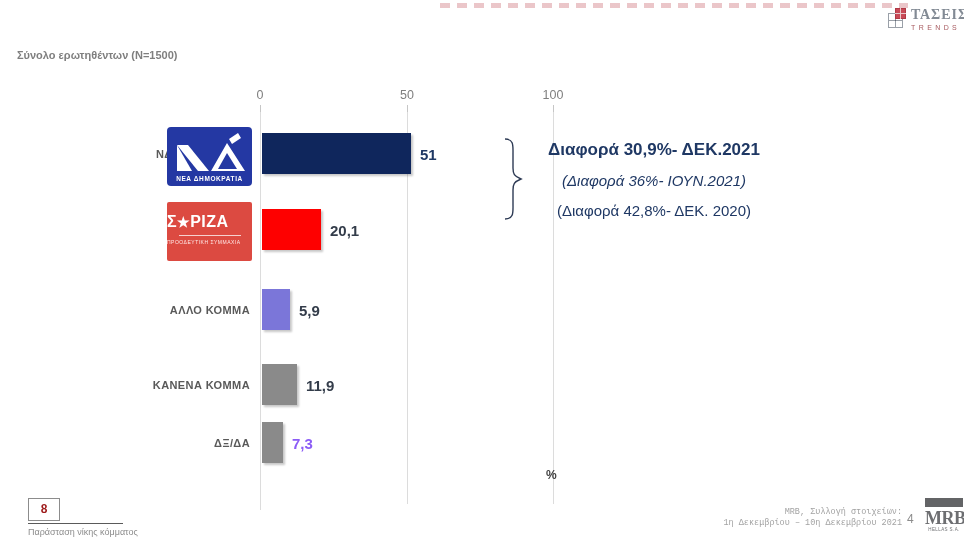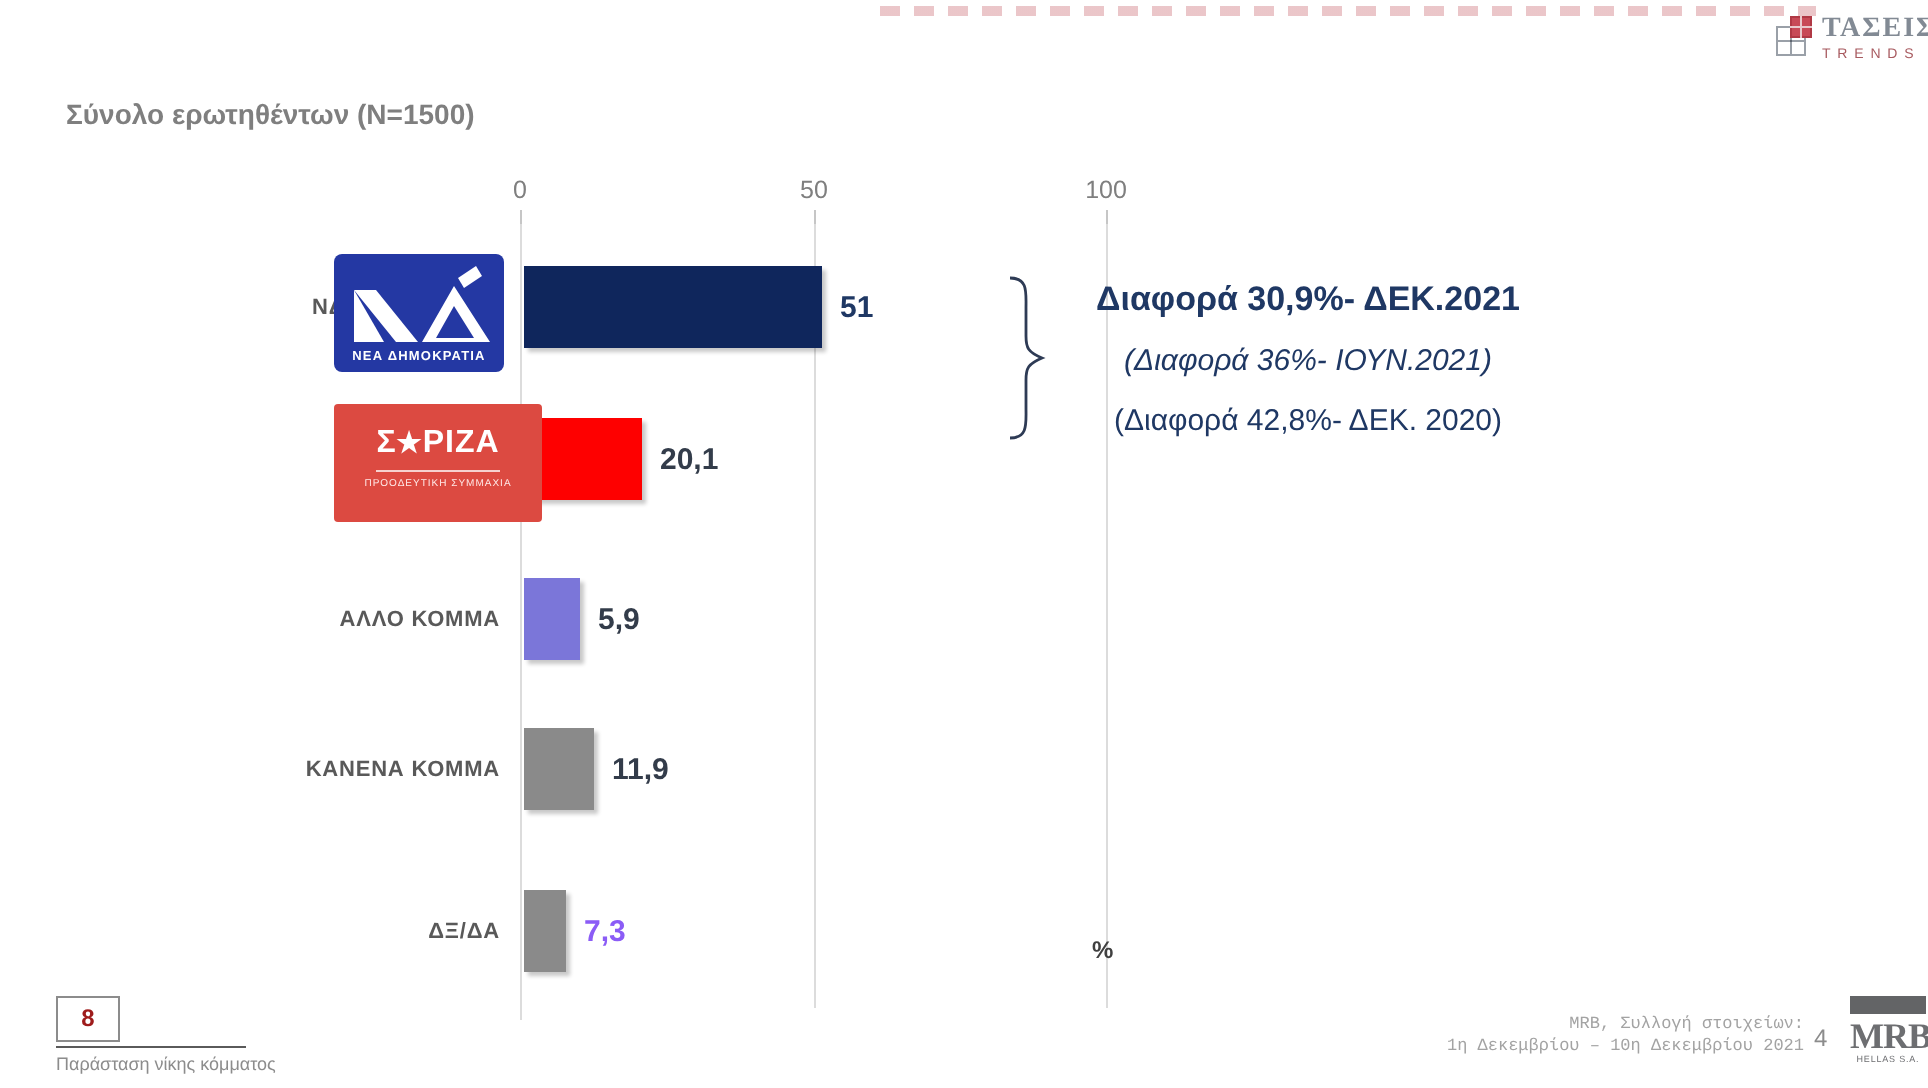--- a/index.html
+++ b/index.html
@@ -5,21 +5,21 @@
   html,body{margin:0;padding:0;background:#fff;}
   #slide{position:relative;width:964px;height:544px;background:#ffffff;overflow:hidden;
          font-family:"Liberation Sans", sans-serif;}
   
   .top-dashes{position:absolute;left:440px;top:3px;width:468px;height:5px;
     background:repeating-linear-gradient(90deg, rgba(197,92,101,0.35) 0 10px, transparent 10px 17px);}
   
   .title{position:absolute;left:30px;top:9px;font-size:19px;font-weight:bold;color:#262626;letter-spacing:0.2px;}
   .title .prefix{color:#9e2036;}
   .subtitle{position:absolute;left:30px;top:34px;font-size:11.5px;color:#8f8f8f;white-space:nowrap;}
-  .sample{position:absolute;left:33px;top:49px;font-size:14px;font-weight:bold;color:#7f7f7f;}
+  .sample{position:absolute;left:17px;top:49px;font-size:11px;font-weight:bold;color:#7f7f7f;}
   
   .brand{position:absolute;left:888px;top:8px;display:flex;align-items:flex-start;}
   .brand-icon{position:relative;width:20px;height:22px;margin-right:3px;}
   .bi-gray{position:absolute;left:0;top:5px;width:13px;height:13px;border:1px solid #9aa0a8;
     background:linear-gradient(#fff 45%,#9aa0a8 45%,#9aa0a8 55%,#fff 55%),linear-gradient(90deg,#fff 45%,#9aa0a8 45%,#9aa0a8 55%,#fff 55%);background-blend-mode:multiply;}
   .bi-red{position:absolute;left:7px;top:0;width:11px;height:11px;background:#c84a57;
     box-shadow:inset 0 0 0 1px #b03945;}
   .bi-red:before{content:"";position:absolute;left:0;top:5px;width:11px;height:1px;background:#e9c9cc;}
   .bi-red:after{content:"";position:absolute;left:5px;top:0;width:1px;height:11px;background:#e9c9cc;}
   .brand-text{display:flex;flex-direction:column;line-height:1;}
@@ -35,22 +35,22 @@
   .cat{position:absolute;right:714px;top:50%;transform:translateY(-50%);width:220px;text-align:right;
        font-size:11px;font-weight:bold;color:#595959;letter-spacing:0.4px;white-space:nowrap;}
   .cat-nd{right:auto;left:156px;width:40px;text-align:left;z-index:1;}
   .unit{position:absolute;left:546px;top:468px;font-size:12px;font-weight:bold;color:#404040;}
   
   .logo-nd{position:absolute;left:167px;top:127px;width:85px;height:59px;background:#2438a3;
            border-radius:4px;z-index:2;}
   .logo-nd svg{position:absolute;left:0;top:2px;}
   .nd-caption{position:absolute;left:0;right:0;bottom:4px;text-align:center;font-size:6.5px;
               font-weight:bold;color:#ffffff;letter-spacing:0.6px;}
-  .logo-syriza{position:absolute;left:167px;top:202px;width:104px;height:59px;background:#dc4a41;
-               border-radius:2px;z-index:2;text-align:center;color:#fff;}
+  .logo-syriza{position:absolute;left:167px;top:202px;width:85px;height:59px;background:#dc4a41;
+               border-radius:2px;z-index:2;color:#fff;}
   .sy-main{margin-top:12px;font-size:16px;font-weight:bold;letter-spacing:0.5px;line-height:1;}
   .sy-star{font-size:14px;}
   .sy-line{width:62px;height:1px;background:rgba(255,255,255,0.75);margin:5px auto 3px auto;}
   .sy-sub{font-size:5px;letter-spacing:0.5px;color:#ffe9e7;}
   
   .brace{position:absolute;left:501px;top:138px;}
   .annot{position:absolute;left:520px;top:140px;width:268px;text-align:center;color:#1f3864;}
   .annot .l1{font-size:17px;font-weight:bold;white-space:nowrap;}
   .annot .l2{font-size:15px;font-style:italic;margin-top:12px;white-space:nowrap;}
   .annot .l3{font-size:15px;margin-top:13px;white-space:nowrap;}
@@ -108,21 +108,21 @@
   <div class="row" style="top:289px">
     <span class="cat">ΑΛΛΟ ΚΟΜΜΑ</span>
     <div class="bar" style="width: 28px; background: rgb(123, 118, 217);"></div>
     <span class="val" style="left: 299px; color: rgb(51, 60, 74);">5,9</span>
   </div>
   <div class="row" style="top:364px">
     <span class="cat">ΚΑΝΕΝΑ ΚΟΜΜΑ</span>
     <div class="bar" style="width: 35px; background: rgb(138, 138, 138);"></div>
     <span class="val" style="left: 306px; color: rgb(51, 60, 74);">11,9</span>
   </div>
-  <div class="row" style="top:445px">
+  <div class="row" style="top:422px">
     <span class="cat">ΔΞ/ΔΑ</span>
     <div class="bar" style="width: 21px; background: rgb(138, 138, 138);"></div>
     <span class="val" style="left: 292px; color: #8b5cf6;">7,3</span>
   </div>
 
   <span class="unit">%</span>
 
   <div class="logo-nd">
     <svg width="85" height="44" viewBox="0 0 85 44">
       <polygon points="10,42 10,16 25,42" fill="#ffffff"></polygon>

